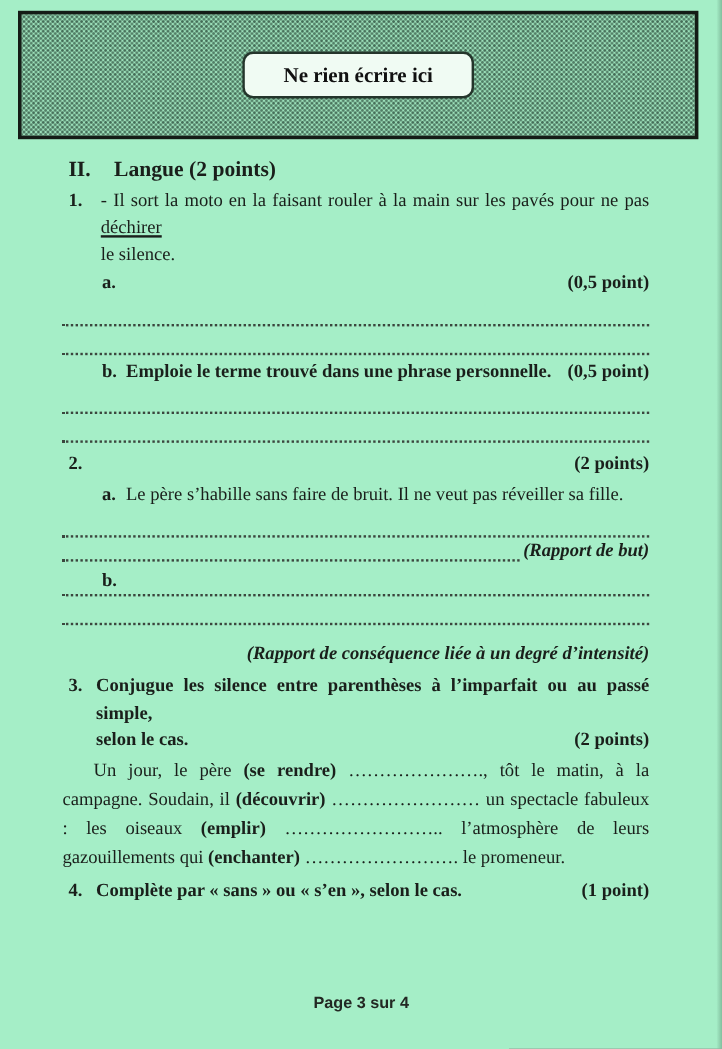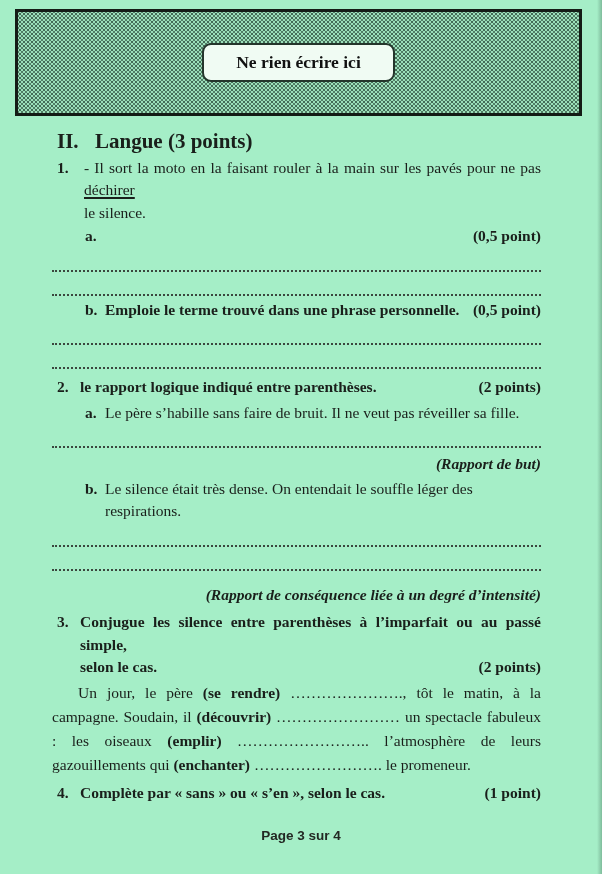--- a/index.html
+++ b/index.html
@@ -27,30 +27,30 @@
     background:#f0fbf3; border:2px solid #24352b; border-radius:9px;
     padding:6px 32px 7px; font-weight:700; font-size:17.5px; color:#111;
   }
   .content { position:absolute; left:52px; top:130px; width:489px; }
   .b  { font-weight:700; }
   .bi { font-weight:700; }
   .u  { font-weight:400; text-decoration:underline; text-decoration-thickness:2px; text-underline-offset:2px; }
   .row { display:flex; }
   .pts { margin-left:auto; font-weight:700; white-space:nowrap; padding-left:8px; }
   .jline { text-align:justify; text-align-last:justify; }
-  .sechead { font-size:21px; margin-bottom:4px; position:relative; padding-left:43px; }
+  .sechead { font-size:18px; margin-bottom:4px; position:relative; padding-left:43px; }
   .secnum { position:absolute; left:5px; font-weight:700; }
   .qblock { position:relative; padding-left:28px; margin-top:3px; }
   .qblock.q1pad { padding-left:32px; }
   .qnum { position:absolute; left:5px; font-weight:700; }
   .sub { position:relative; padding-left:53px; margin-top:1px; }
   .subnum { position:absolute; left:33px; font-weight:700; }
   .ptsline { text-align:right; font-weight:700; }
   .dots { height:22px; border-bottom:2px dotted #3b463e; }
-  .tagrow { display:flex; align-items:flex-end;flex-direction:column; }
+  .tagrow { display:flex; align-items:flex-end; }
   .tagrow .dots { flex:1; margin-bottom:3px; height:14px; }
   .tag { font-weight:700; font-style:italic; white-space:nowrap; margin-left:3px; }
   .rightline { text-align:right; font-weight:700; font-style:italic; margin-top:13px; }
   .para { text-align:justify; text-indent:26px; line-height:24px; margin-top:2px; }
   .footer {
     position:absolute; left:0; right:0; bottom:27px; text-align:center;
     font-family:"Liberation Sans", sans-serif; font-size:13.5px; color:#232823;font-weight:bold;
   }
 </style>
 </head>
@@ -59,21 +59,21 @@
 <div class="page">
 
   <div class="hatch-box">
     <div class="ne-rien">Ne rien écrire ici</div>
   </div>
 
   <div class="content">
 
     <div class="sechead">
       <span class="secnum">II.</span>
-      <span class="b">Langue (3 points)</span>
+      <span class="b">Langue (2 points)</span>
     </div>
 
     <div class="qblock q1pad">
       <span class="qnum">1.</span>
       <div class="jline"><span>- Il sort la moto en la faisant rouler à la main sur les pavés pour ne pas </span><span class="u">déchirer</span></div>
       <div>le silence.</div>
     </div>
 
     <div class="sub">
       <span class="subnum">a.</span>
@@ -86,38 +86,36 @@
       <span class="subnum">b.</span>
       <span class="b">Emploie le terme trouvé dans une phrase personnelle.</span>
       <span class="pts">(0,5 point)</span>
     </div>
     <div class="dots"></div>
     <div class="dots"></div>
 
     <div class="qblock" style="margin-top:7px">
       <span class="qnum">2.</span>
       <div class="row">
-        <span class="b">le rapport logique indiqué entre parenthèses.</span>
         <span class="pts">(2 points)</span>
       </div>
     </div>
 
     <div class="sub" style="margin-top:3px">
       <span class="subnum">a.</span>
       <div>Le père s’habille sans faire de bruit. Il ne veut pas réveiller sa fille.</div>
     </div>
     <div class="dots"></div>
     <div class="tagrow">
       <div class="dots"></div>
       <span class="tag">(Rapport de but)</span>
     </div>
 
     <div class="sub" style="margin-top:2px">
       <span class="subnum">b.</span>
-      <div>Le silence était très dense. On entendait le souffle léger des respirations.</div>
     </div>
     <div class="dots"></div>
     <div class="dots"></div>
     <div class="rightline">(Rapport de conséquence liée à un degré d’intensité)</div>
 
     <div class="qblock" style="margin-top:5px">
       <span class="qnum">3.</span>
       <div class="b jline">Conjugue les silence entre parenthèses à l’imparfait ou au passé simple,</div>
       <div class="row">
         <span class="b">selon le cas.</span>

